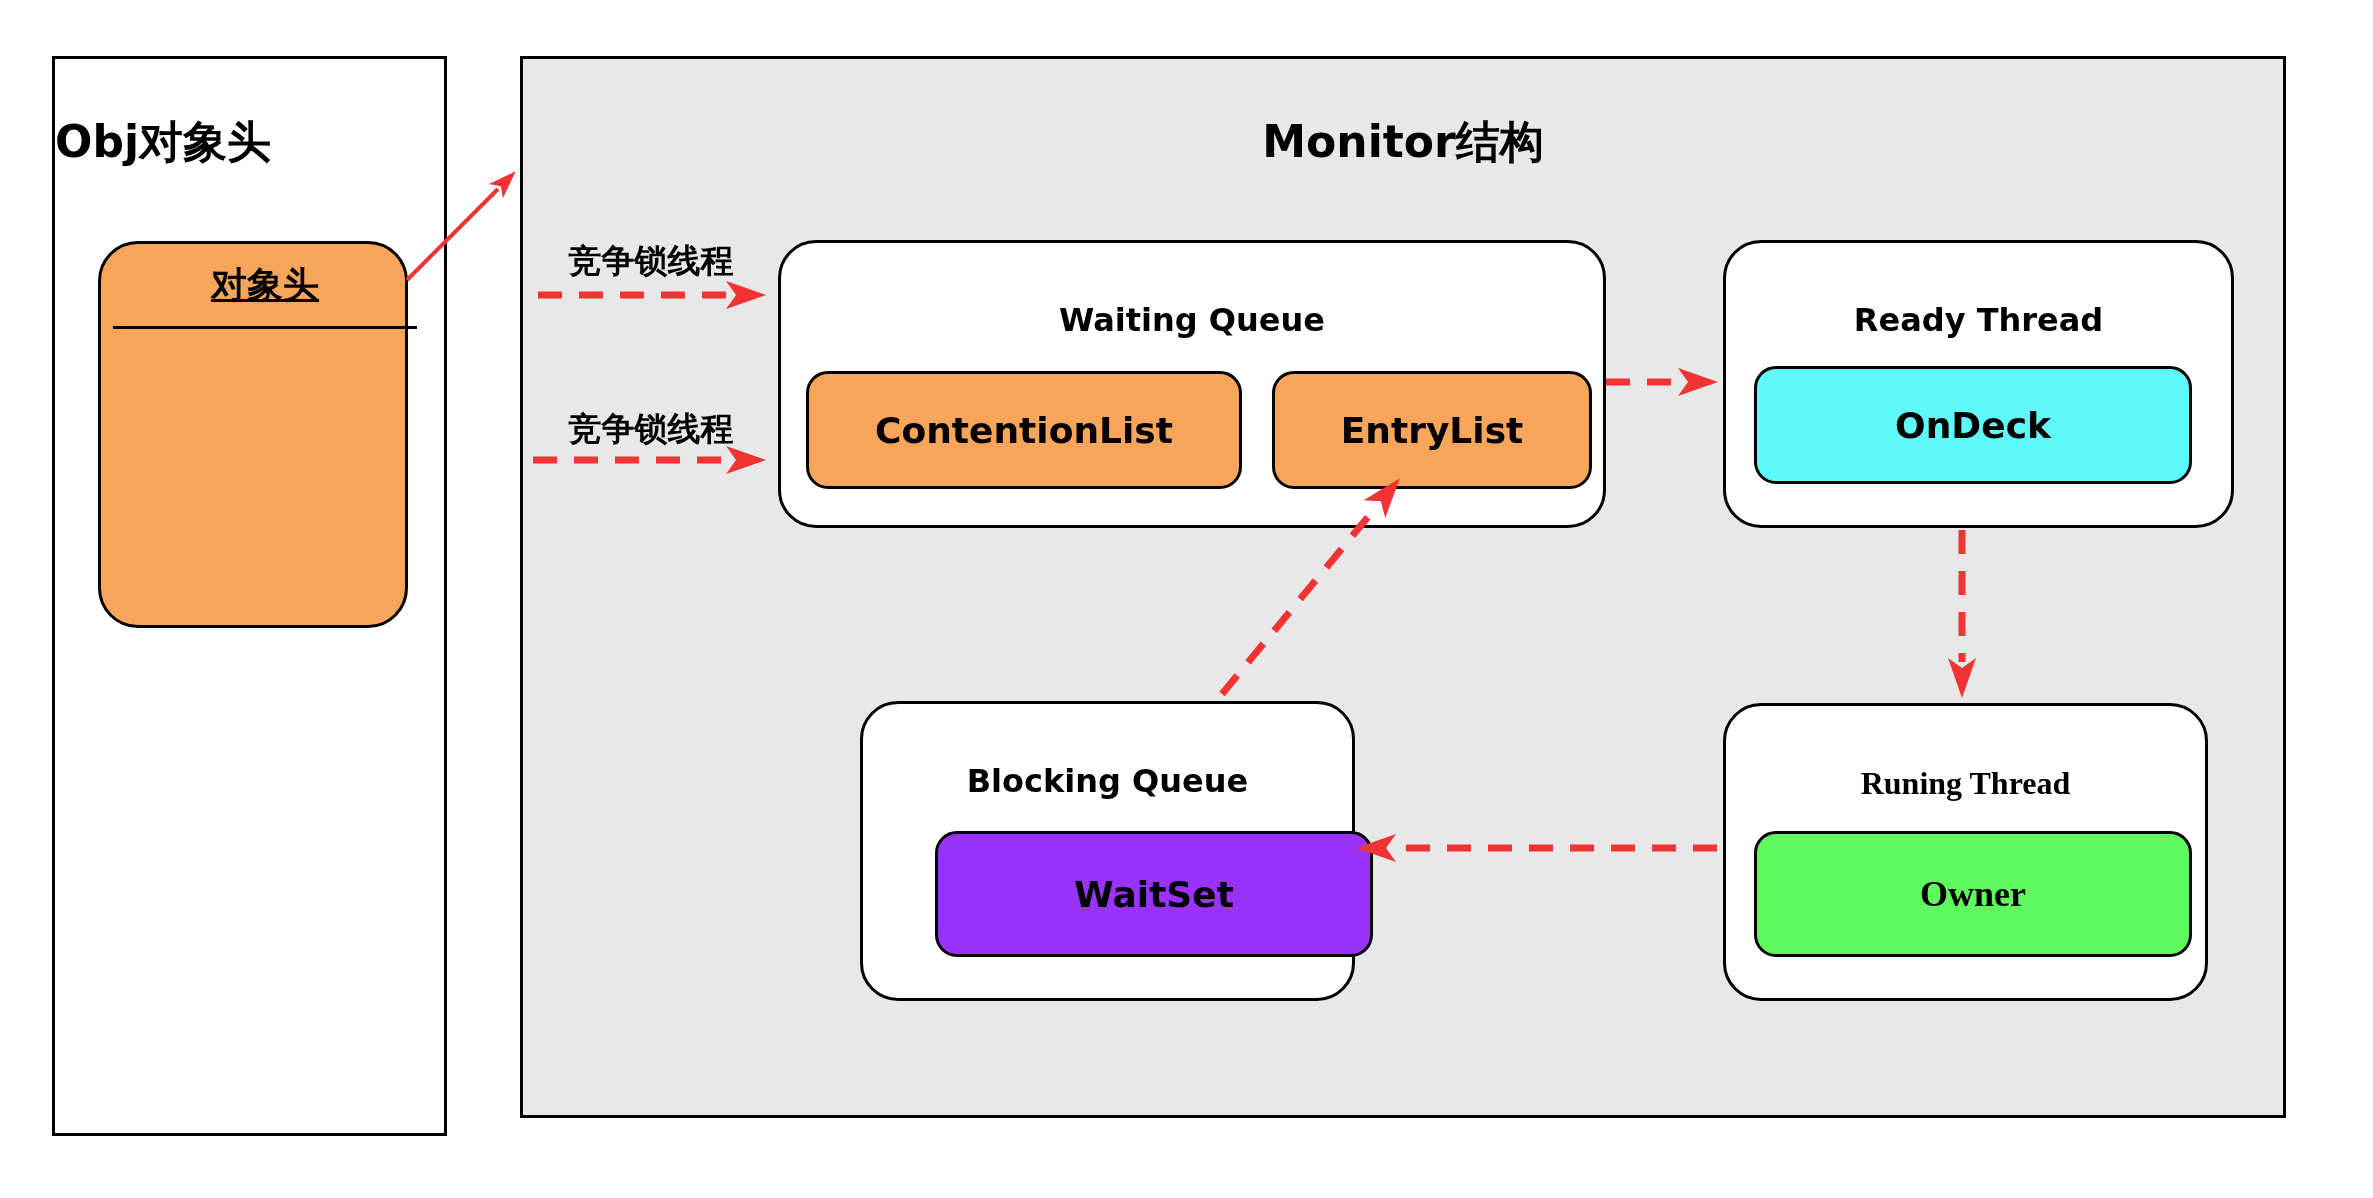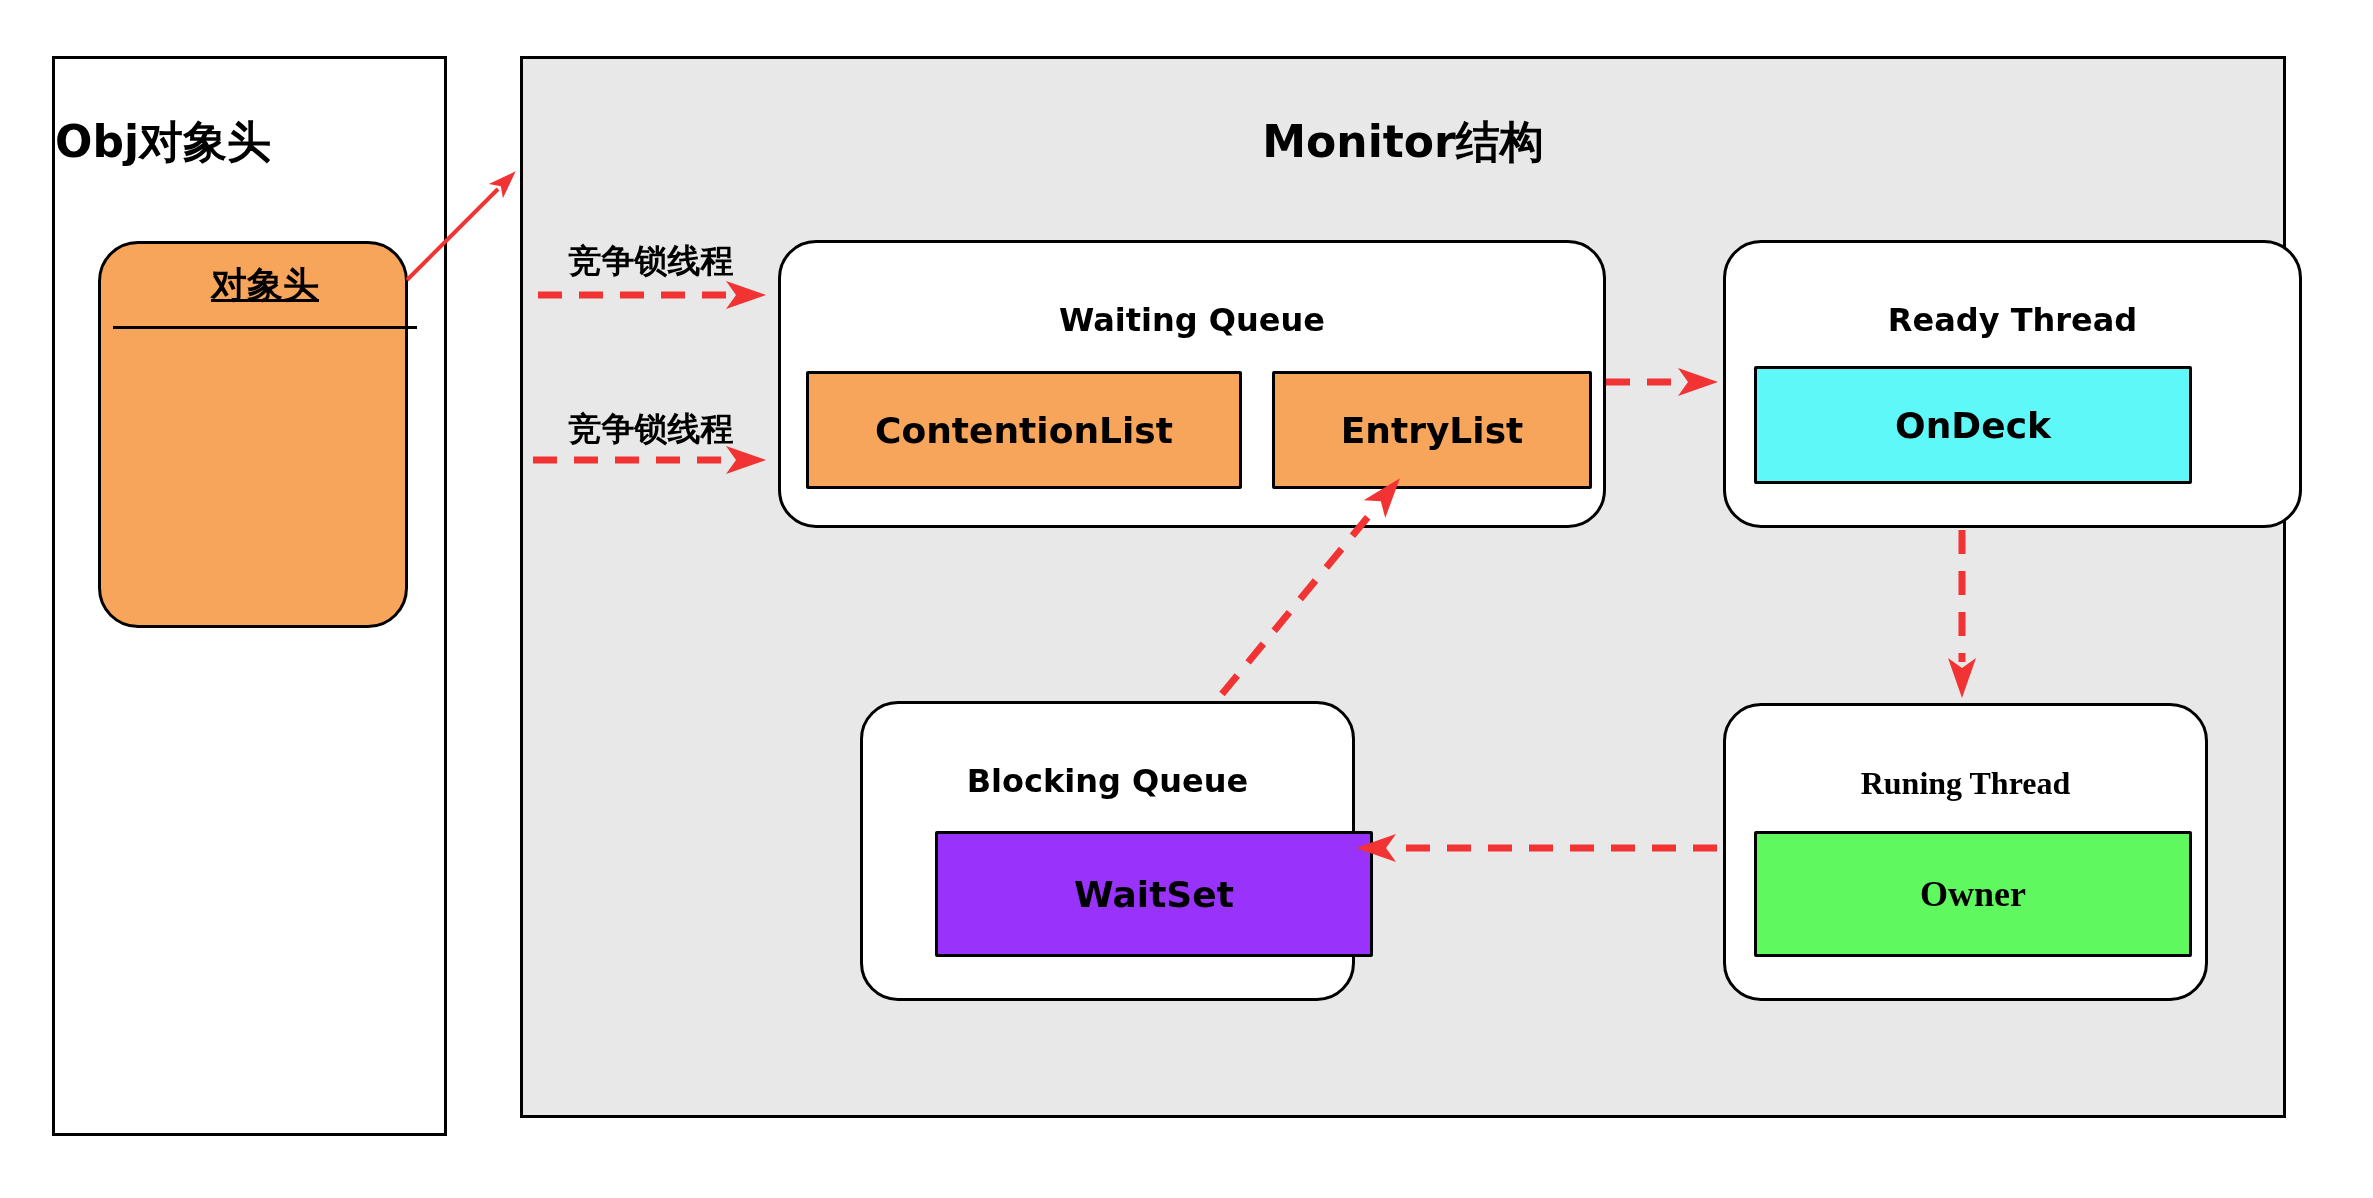--- a/index.html
+++ b/index.html
@@ -55,28 +55,28 @@
   .group-box{
     background:#fff;
     border:3px solid var(--border,#000);
     border-radius:38px;
   }
   .group-title{
     position:absolute;left:0;top:26px;width:100%;
     text-align:center;font-size:32px;line-height:1.2;
   }
   .waiting-queue{left:255px;top:181px;width:828px;height:288px;}
-  .ready-thread {left:1200px;top:181px;width:579px;height:288px;}
+  .ready-thread {left:1200px;top:181px;width:511px;height:288px;}
   .blocking-queue{left:337px;top:642px;width:495px;height:300px;}
   .running-thread{left:1200px;top:644px;width:485px;height:298px;font-family:Liberation Serif, serif;}
   
   .inner-box{
     position:absolute;
     border:3px solid var(--border,#000);
-    border-radius:2px;
+    border-radius:22px;
     display:flex;align-items:center;justify-content:center;
     font-size:36px;
   }
   .contentionlist{left:25px;top:128px;width:430px;height:112px;background:var(--orange,#f8a55c);}
   .entrylist     {left:491px;top:128px;width:314px;height:112px;background:var(--orange,#f8a55c);text-align:right;}
   .ondeck        {left:28px;top:123px;width:432px;height:112px;background:var(--cyan,#5ff8f8);}
   .waitset       {left:32px;top:127px;width:432px;height:120px;background:var(--purple,#9933fb);margin-left:40px;}
   .owner         {left:28px;top:125px;width:432px;height:120px;background:var(--green,#5ff85f);}
   
   #arrows{position:absolute;left:0;top:0;width:2373px;height:1198px;pointer-events:none;}

